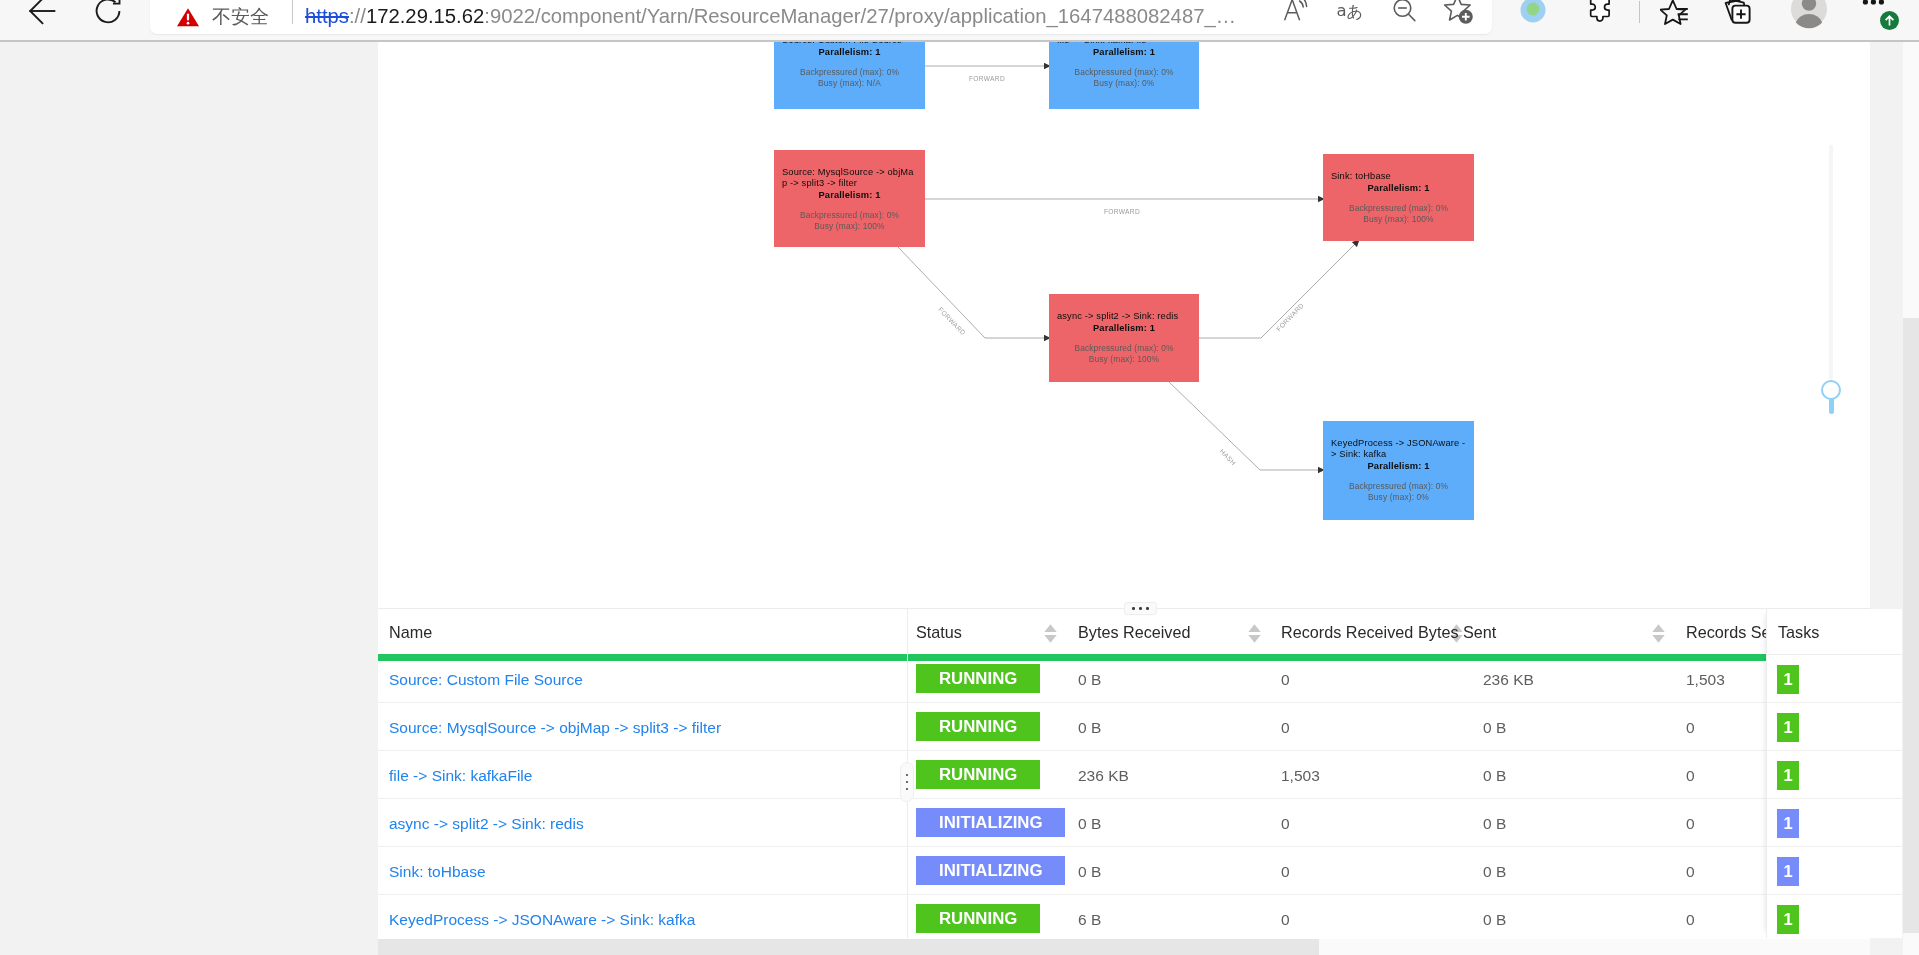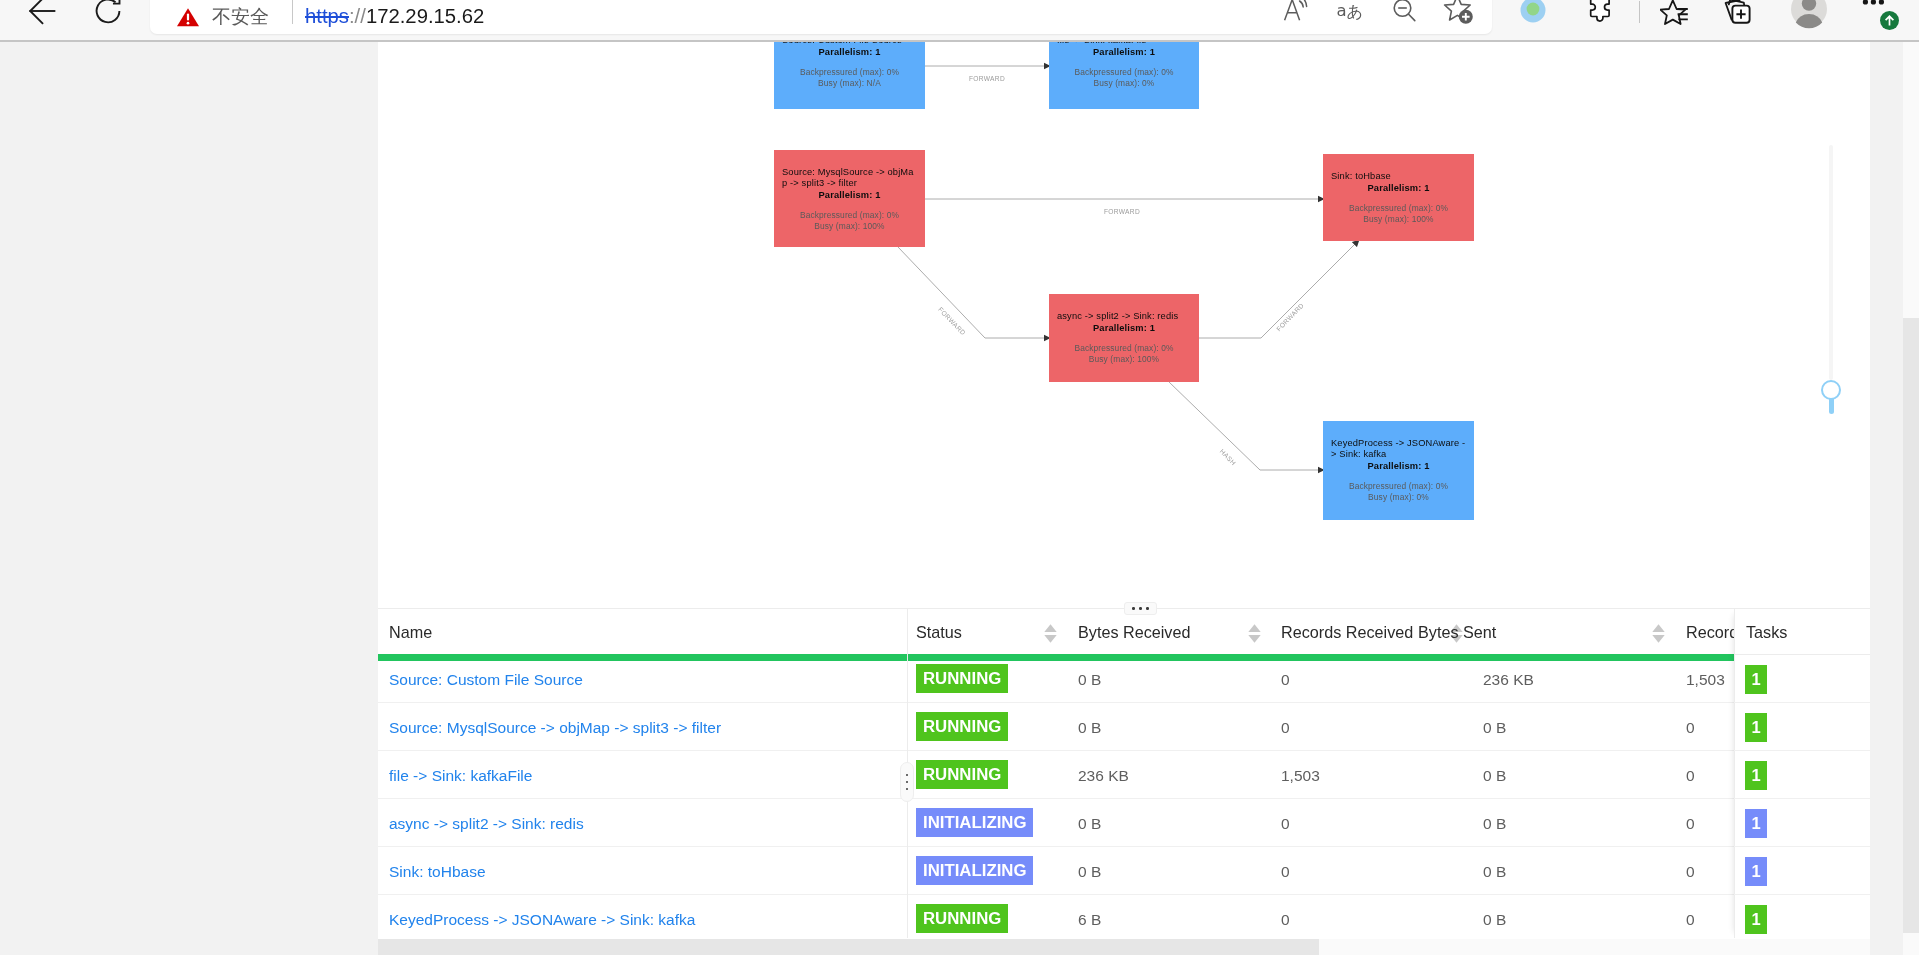--- a/index.html
+++ b/index.html
@@ -67,29 +67,29 @@
   .th{position:absolute;top:0;height:46px;display:flex;align-items:center;
       font-size:16.2px;color:#2a2a2a;font-family:"Liberation Sans",sans-serif;}
   .sortic{position:absolute;top:15px;width:13px;height:19px;}
   .colsep{position:absolute;top:0;width:1px;background:#ececec;}
   .trow{position:absolute;left:0;width:1492px;height:48px;border-bottom:1px solid #f0f0f0;box-sizing:border-box;}
   .cellname{position:absolute;left:11px;top:1px;height:48px;display:flex;align-items:center;
             font-size:15.5px;color:#2183ec;white-space:nowrap;text-decoration:none;}
   .cellnum{position:absolute;top:1px;height:48px;display:flex;align-items:center;
            font-size:15.5px;color:#5e5e5e;}
   .badge{position:absolute;top:9px;height:29px;display:flex;align-items:center;justify-content:center;
-         color:#fff;font-size:16.8px;font-weight:bold;letter-spacing:0px;padding:0 7px;}
+         color:#fff;font-size:16.8px;font-weight:bold;letter-spacing:0px;padding:0 23px;}
   .badge.run{background:#4fc41d;}
   .badge.init{background:#768cfa;}
   .taskbadge{position:absolute;top:10px;width:22px;height:29px;display:flex;align-items:center;justify-content:center;
              color:#fff;font-size:16.5px;font-weight:bold;}
   .taskbadge.g{background:#4fc41d;}
   .taskbadge.b{background:#768cfa;}
   .stickycol{position:absolute;top:0;width:1px;height:329px;background:#ececec;}
-  .stickyTasks{position:absolute;left:1356px;top:0;width:136px;height:329px;background:#ffffff;
+  .stickyTasks{position:absolute;left:1388px;top:0;width:136px;height:329px;background:#ffffff;
                box-shadow:-6px 0 6px -6px rgba(0,0,0,.12);}
   .stickyTasks .thsep{position:absolute;left:0;top:45px;width:136px;height:1px;background:#ececec;}
   .taskrow{position:absolute;left:0;width:136px;height:48px;border-bottom:1px solid #f0f0f0;box-sizing:border-box;}
   .taskrow .taskbadge{left:11px;}
 
   
   .vscroll{position:absolute;left:1903px;top:42px;width:16px;height:913px;background:#fafafa;}
   .vthumb{position:absolute;left:1903px;width:16px;background:#e6e6e6;}
   .hscroll{position:absolute;left:378px;top:897px;width:1492px;height:16px;background:#fafafa;}
   .hthumb{position:absolute;top:897px;height:16px;background:#e6e6e6;}
@@ -120,20 +120,21 @@
           <rect x="10.9" y="7.4" width="2.2" height="7.2" rx="1.1" fill="#ffffff"></rect>
           <circle cx="12" cy="17.2" r="1.35" fill="#ffffff"></circle>
         </svg>
         <span class="lbl">不安全</span>
       </div>
       <div class="vdiv"></div>
       <div class="urltext">
         <span class="scheme">https</span>
           <span class="sep">://</span>
           <span class="host">172.29.15.62</span>
+          <span class="tail">:9022/component/Yarn/ResourceManager/27/proxy/application_1647488082487_…</span>
       </div>
     </div>
 
     <div class="tb-icon" style="left:1276px;width:44px">
       <svg width="32" height="32" viewBox="0 0 32 32">
         <path d="M2.6 25.2 L10.2 4.6 L17.6 25.2 M5.6 17.8 H14.8" fill="none" stroke="#5c5c5c" stroke-width="1.5" stroke-linecap="butt" stroke-linejoin="miter"></path>
         <path d="M18.4 1.0 a13.4 13.4 0 0 1 6.2 10.4" fill="none" stroke="#5c5c5c" stroke-width="1.5" stroke-linecap="round"></path>
         <path d="M17.6 6.0 a8.0 8.0 0 0 1 3.6 6.0" fill="none" stroke="#5c5c5c" stroke-width="1.5" stroke-linecap="round"></path>
       </svg>
     </div>

